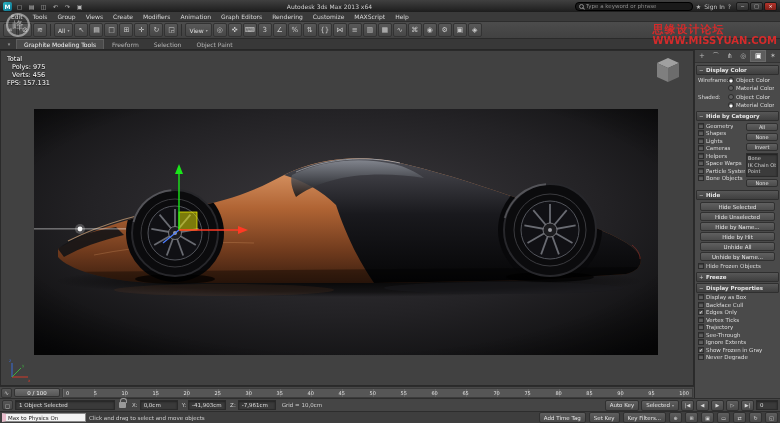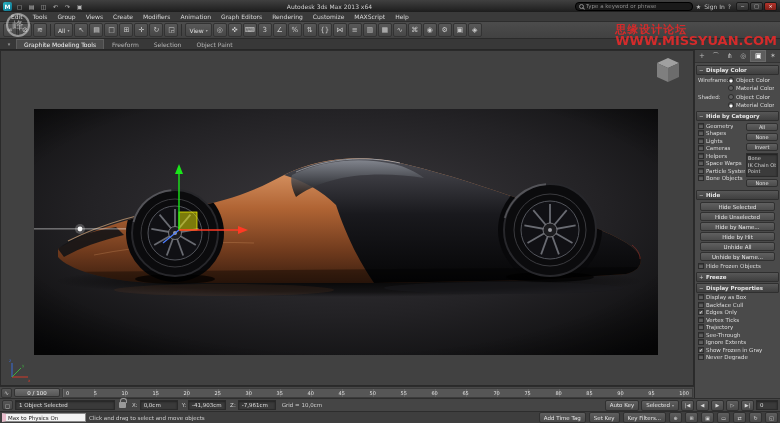--- a/index.html
+++ b/index.html
@@ -96,21 +96,21 @@
   .listener{width:84px;height:9px;background:#f2f2f2;border:1px solid #888;border-left:4px solid #e8bccb;color:#222;display:flex;align-items:center;padding:0 2px;white-space:nowrap;overflow:hidden;flex:none}
   .prompt{flex:1;color:#cfcfcf;white-space:nowrap;overflow:hidden}
 
   
   .wm-logo{position:absolute;left:6px;top:13px;z-index:60;display:flex;align-items:center;gap:4px;pointer-events:none;opacity:.55}
   .wm-badge{width:24px;height:24px;border:2px solid #ddd;border-radius:50%;display:flex;align-items:center;justify-content:center;font-size:11px;color:#eee;flex:none}
   .wm-cn{font-size:12px;letter-spacing:3px;color:#fff;font-weight:bold;line-height:13px}
   .wm-site{font-size:10px;color:#fff;font-weight:bold;letter-spacing:1px;line-height:11px}
   .wm-right{position:absolute;right:3px;top:24px;z-index:60;text-align:left;pointer-events:none;color:#d42b2b}
   .wm-right .l1{font-size:11px;font-weight:bold;letter-spacing:1px;line-height:12px}
-  .wm-right .l2{font-size:13px;font-weight:bold;line-height:9px}
+  .wm-right .l2{font-size:10px;font-weight:bold;line-height:9px}
 </style>
 </head>
 <body>
 
 <div class="titlebar">
   <span class="applogo">M</span>
   <span class="rep">
     
   <span class="qbtn">▢</span><span class="qbtn">▤</span><span class="qbtn">◫</span><span class="qbtn">↶</span><span class="qbtn">↷</span><span class="qbtn">▣</span></span>
   <span class="tb-title">Autodesk 3ds Max 2013 x64</span>
@@ -272,20 +272,26 @@
           <rect x="145" y="103" width="18" height="18" fill="rgba(255,255,0,0.45)" stroke="#ffff00" stroke-width="0.7"></rect>
           <line x1="145" y1="121" x2="129" y2="134" stroke="#4a7cff" stroke-width="1.2"></line>
           <line x1="145" y1="121" x2="145" y2="64" stroke="#1ae61a" stroke-width="1.4"></line>
           <polygon points="145,55 141,65 149,65" fill="#1ae61a"></polygon>
           <line x1="145" y1="121" x2="205" y2="121" stroke="#ff3a24" stroke-width="1.4"></line>
           <polygon points="214,121 204,117 204,125" fill="#ff3a24"></polygon>
         </g>
         <rect width="624" height="246" fill="url(#g-vig)"></rect>
       </svg>
 
+      <div class="stats">
+        <div>Total</div>
+        <div class="ind">Polys: 975</div>
+        <div class="ind">Verts: 456</div>
+        <div>FPS: 157.131</div>
+      </div>
 
       <svg class="viewcube" width="34" height="30" viewBox="0 0 34 30">
         <polygon points="6,8 17,3 28,8 17,13" fill="#c9c9c9"></polygon>
         <polygon points="6,8 17,13 17,27 6,22" fill="#9a9a9a"></polygon>
         <polygon points="28,8 17,13 17,27 28,22" fill="#7f7f7f"></polygon>
       </svg>
 
       <svg class="tripod" width="26" height="24" viewBox="0 0 26 24">
         <line x1="6" y1="19" x2="22" y2="19" stroke="#d23b2b" stroke-width="1"></line>
         <line x1="6" y1="19" x2="6" y2="5" stroke="#3a6cd6" stroke-width="1"></line>

